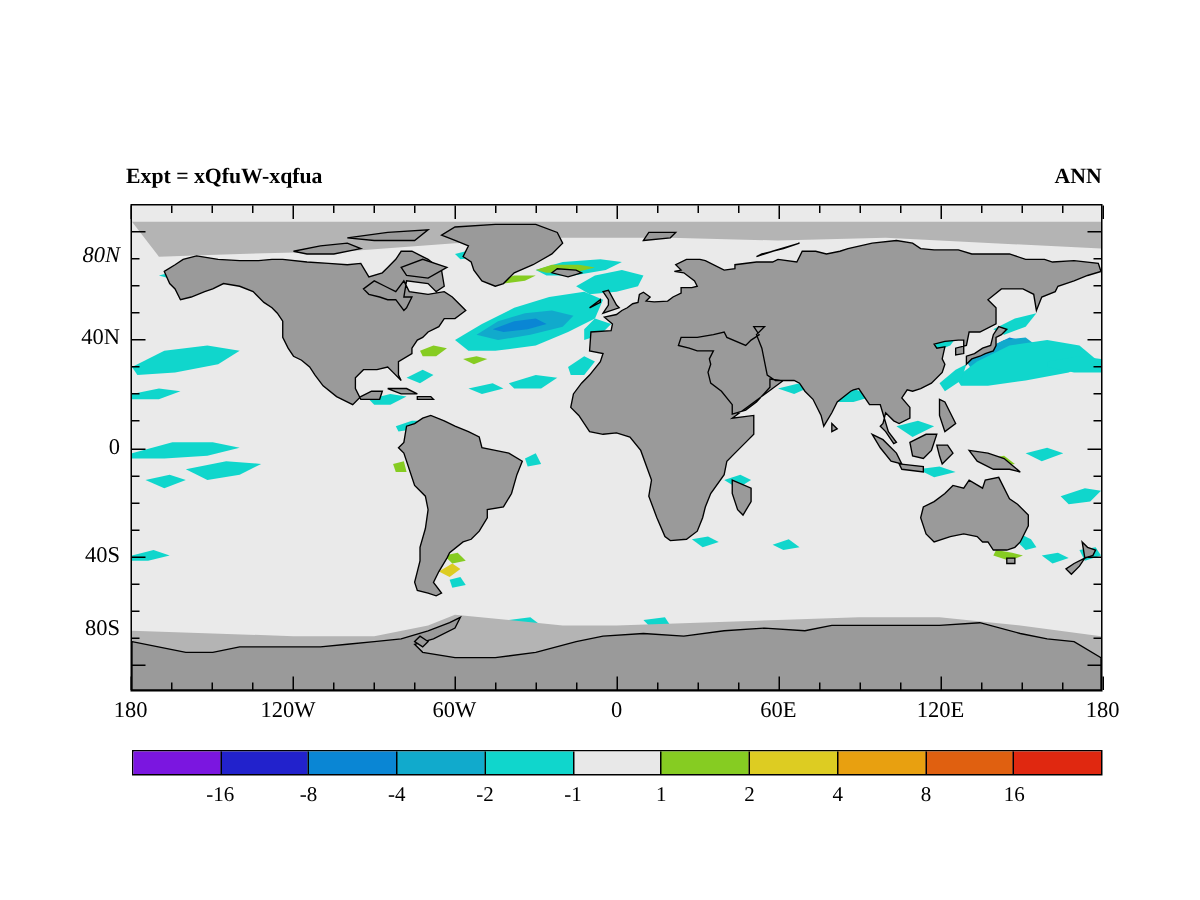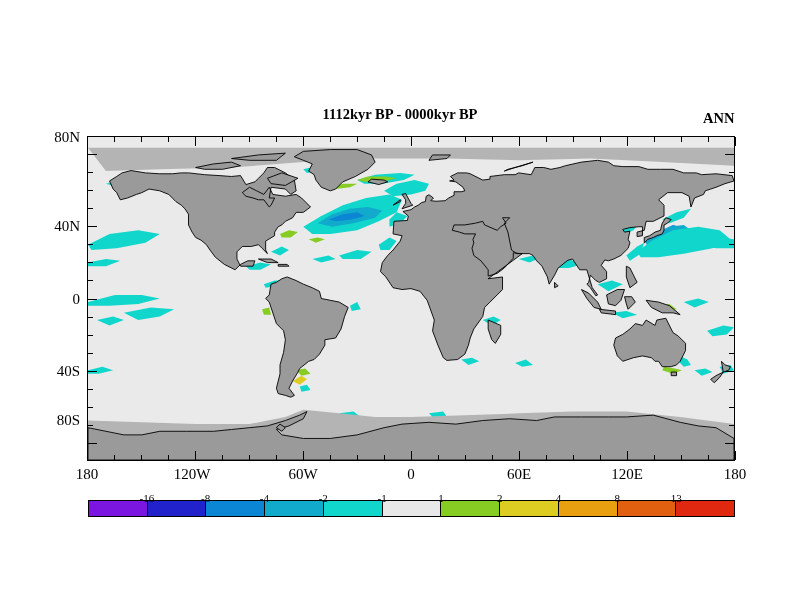--- a/index.html
+++ b/index.html
@@ -29,29 +29,29 @@
 
   .lblx{position:absolute;font-size:15px;text-align:center;
         transform:translateX(-50%);top:466px;}
   .lbly{position:absolute;font-size:15px;text-align:right;
         transform:translateY(-50%);width:44px;left:36px;}
 
   
   #cbar{position:absolute;left:88px;top:500px;width:647px;height:17px;
         border:1px solid #000;box-sizing:border-box;display:flex;}
   #cbar div{flex:1 1 0;height:100%;}
-  .cblbl{position:absolute;top:492px;font-size:11px;
+  .cblbl{position:absolute;top:523px;font-size:14px;
          transform:translateX(-50%);text-align:right;}
 </style>
 </head>
 <body>
 
 <div id="stage">
 
-  <div class="txt" id="period">1112kyr BP - 0000kyr BP</div>
+  <div class="txt" id="expt">Expt = xQfuW-xqfua</div>
   <div class="txt" id="ann">ANN</div>
 
   <div id="plot">
     <svg id="mapsvg" viewBox="-180 -90 360 180" preserveAspectRatio="none">
       <g id="g-anom">
           <polygon points="-60,-40 -50,-46 -38,-52 -25,-56 -12,-58 -5,-55 -8,-48 -18,-43 -30,-38 -45,-36 -55,-36 -60,-40" fill="#10d6cc" stroke="none"></polygon>
           <polygon points="-52,-42 -44,-47 -34,-50 -24,-51 -16,-49 -20,-45 -32,-42 -44,-40 -52,-42" fill="#11aacc" stroke="none"></polygon>
           <polygon points="-46,-44 -38,-47 -30,-48 -26,-46 -33,-44 -42,-43 -46,-44" fill="#0a86d4" stroke="none"></polygon>
           <polygon points="-15,-60 -8,-64 2,-66 10,-64 8,-60 0,-58 -10,-57 -15,-60" fill="#10d6cc" stroke="none"></polygon>
           <polygon points="-30,-66 -20,-69 -6,-70 2,-69 -4,-66 -16,-64 -26,-64 -30,-66" fill="#10d6cc" stroke="none"></polygon>
@@ -235,21 +235,21 @@
   <div id="xlabels">
       <div class="lblx" style="left: 87px;">180</div>
       <div class="lblx" style="left: 192px;">120W</div>
       <div class="lblx" style="left: 303px;">60W</div>
       <div class="lblx" style="left: 411px;">0</div>
       <div class="lblx" style="left: 519px;">60E</div>
       <div class="lblx" style="left: 627px;">120E</div>
       <div class="lblx" style="left: 735px;">180</div>
     </div>
   <div id="ylabels">
-      <div class="lbly" style="top: 137px;">80N</div>
+      <div class="lbly" style="top: 171px; font-style: italic;">80N</div>
       <div class="lbly" style="top: 226.278px;">40N</div>
       <div class="lbly" style="top: 298.5px;">0</div>
       <div class="lbly" style="top: 370.722px;">40S</div>
       <div class="lbly" style="top: 420px;">80S</div>
     </div>
 
   <div id="cbar">
       <div style="background: rgb(123, 22, 224);"></div>
       <div style="background: rgb(34, 34, 204); border-left: 1px solid rgb(0, 0, 0);"></div>
       <div style="background: rgb(10, 134, 212); border-left: 1px solid rgb(0, 0, 0);"></div>
@@ -265,16 +265,16 @@
   <div id="cblabels">
       <div class="cblbl" style="left: 146.818px;">-16</div>
       <div class="cblbl" style="left: 205.636px;">-8</div>
       <div class="cblbl" style="left: 264.455px;">-4</div>
       <div class="cblbl" style="left: 323.273px;">-2</div>
       <div class="cblbl" style="left: 382.091px;">-1</div>
       <div class="cblbl" style="left: 440.909px;">1</div>
       <div class="cblbl" style="left: 499.727px;">2</div>
       <div class="cblbl" style="left: 558.545px;">4</div>
       <div class="cblbl" style="left: 617.364px;">8</div>
-      <div class="cblbl" style="left: 676.182px;">13</div>
+      <div class="cblbl" style="left: 676.182px;">16</div>
     </div>
 
 </div>
 
 </body></html>

